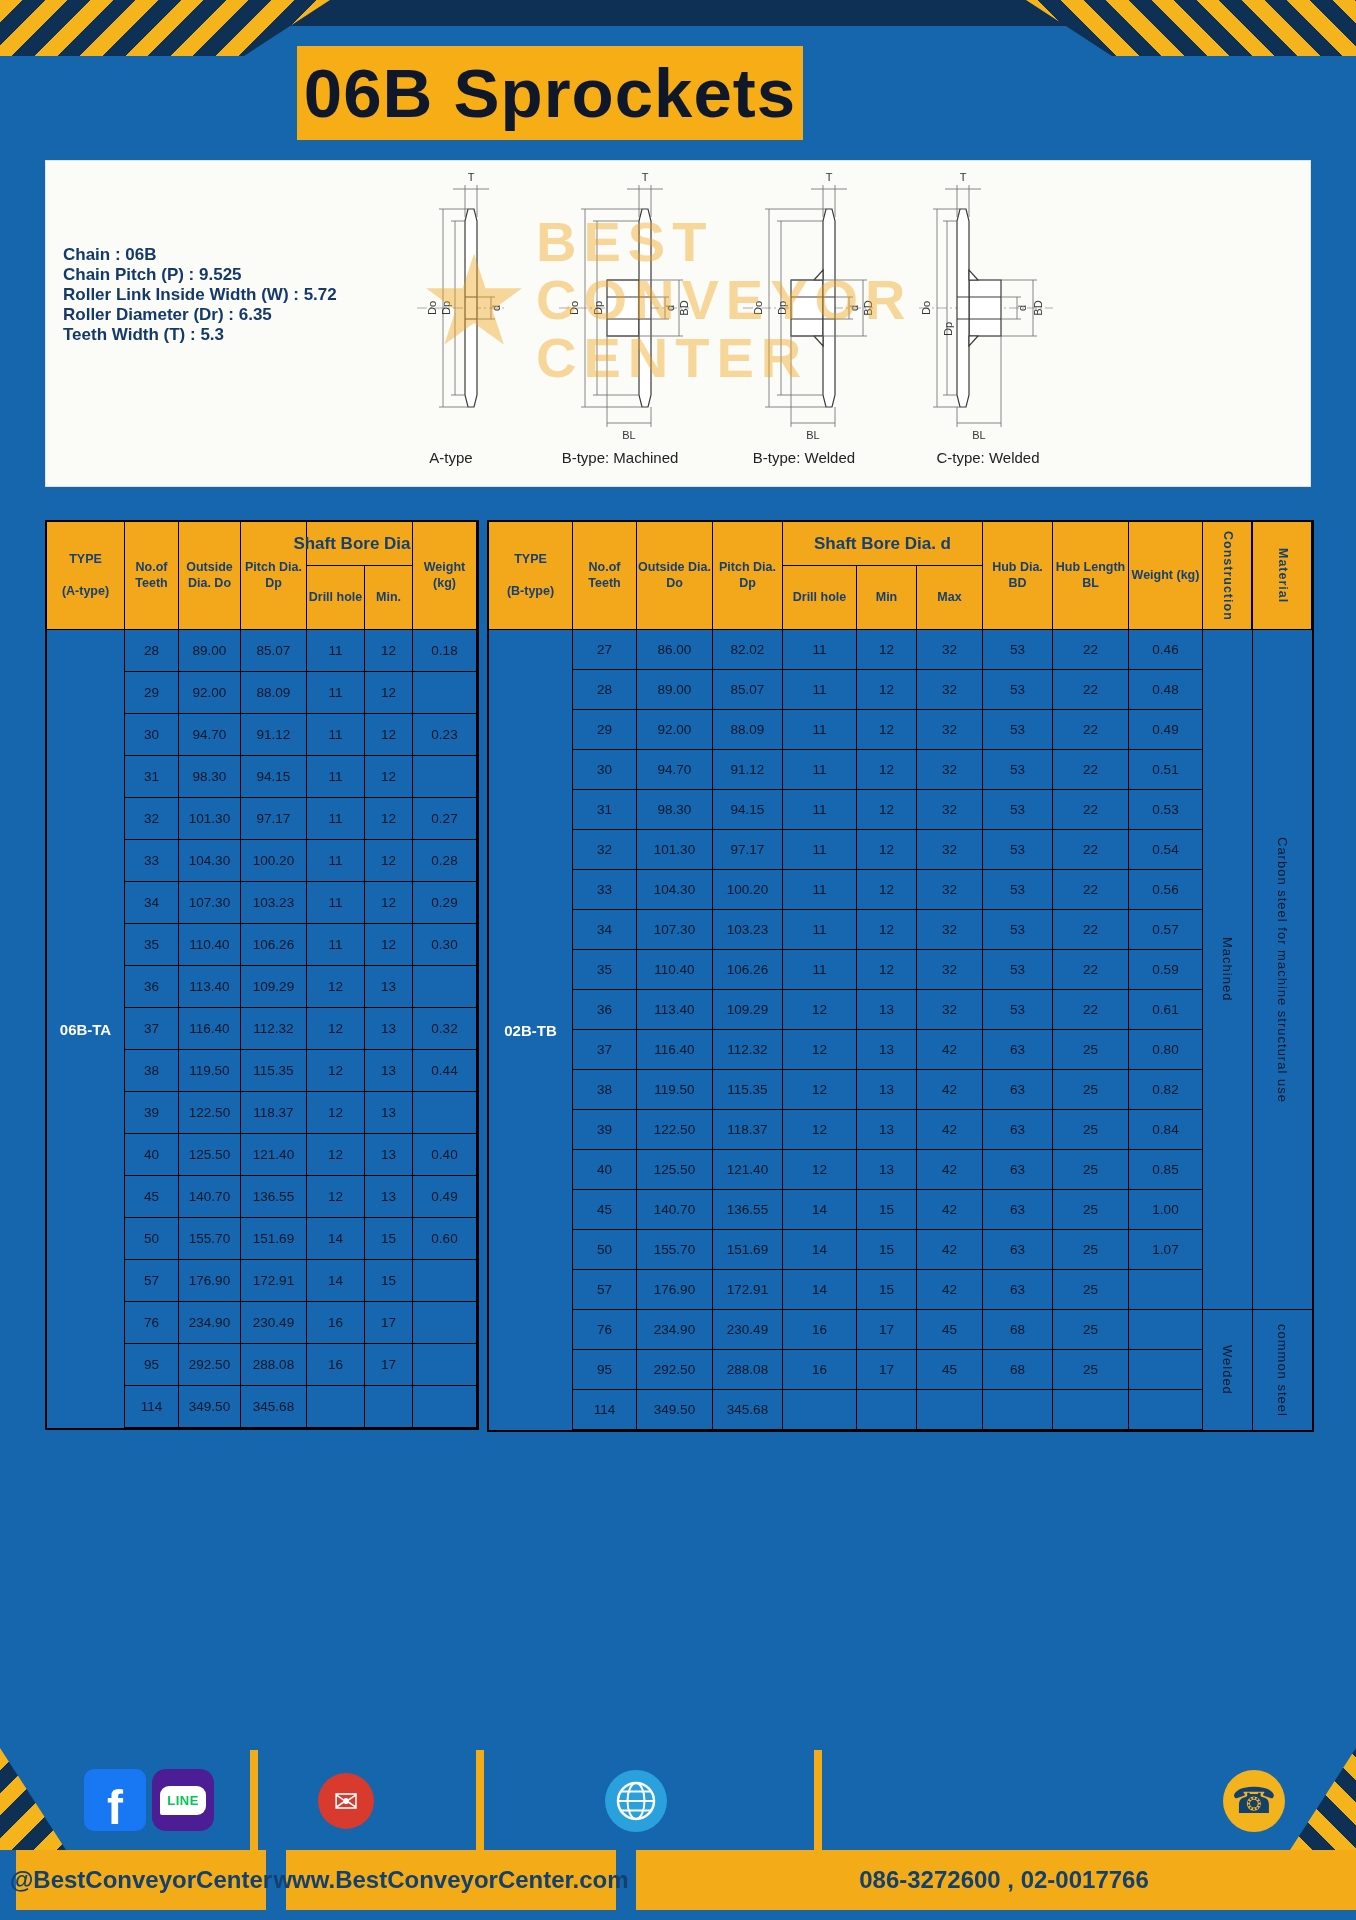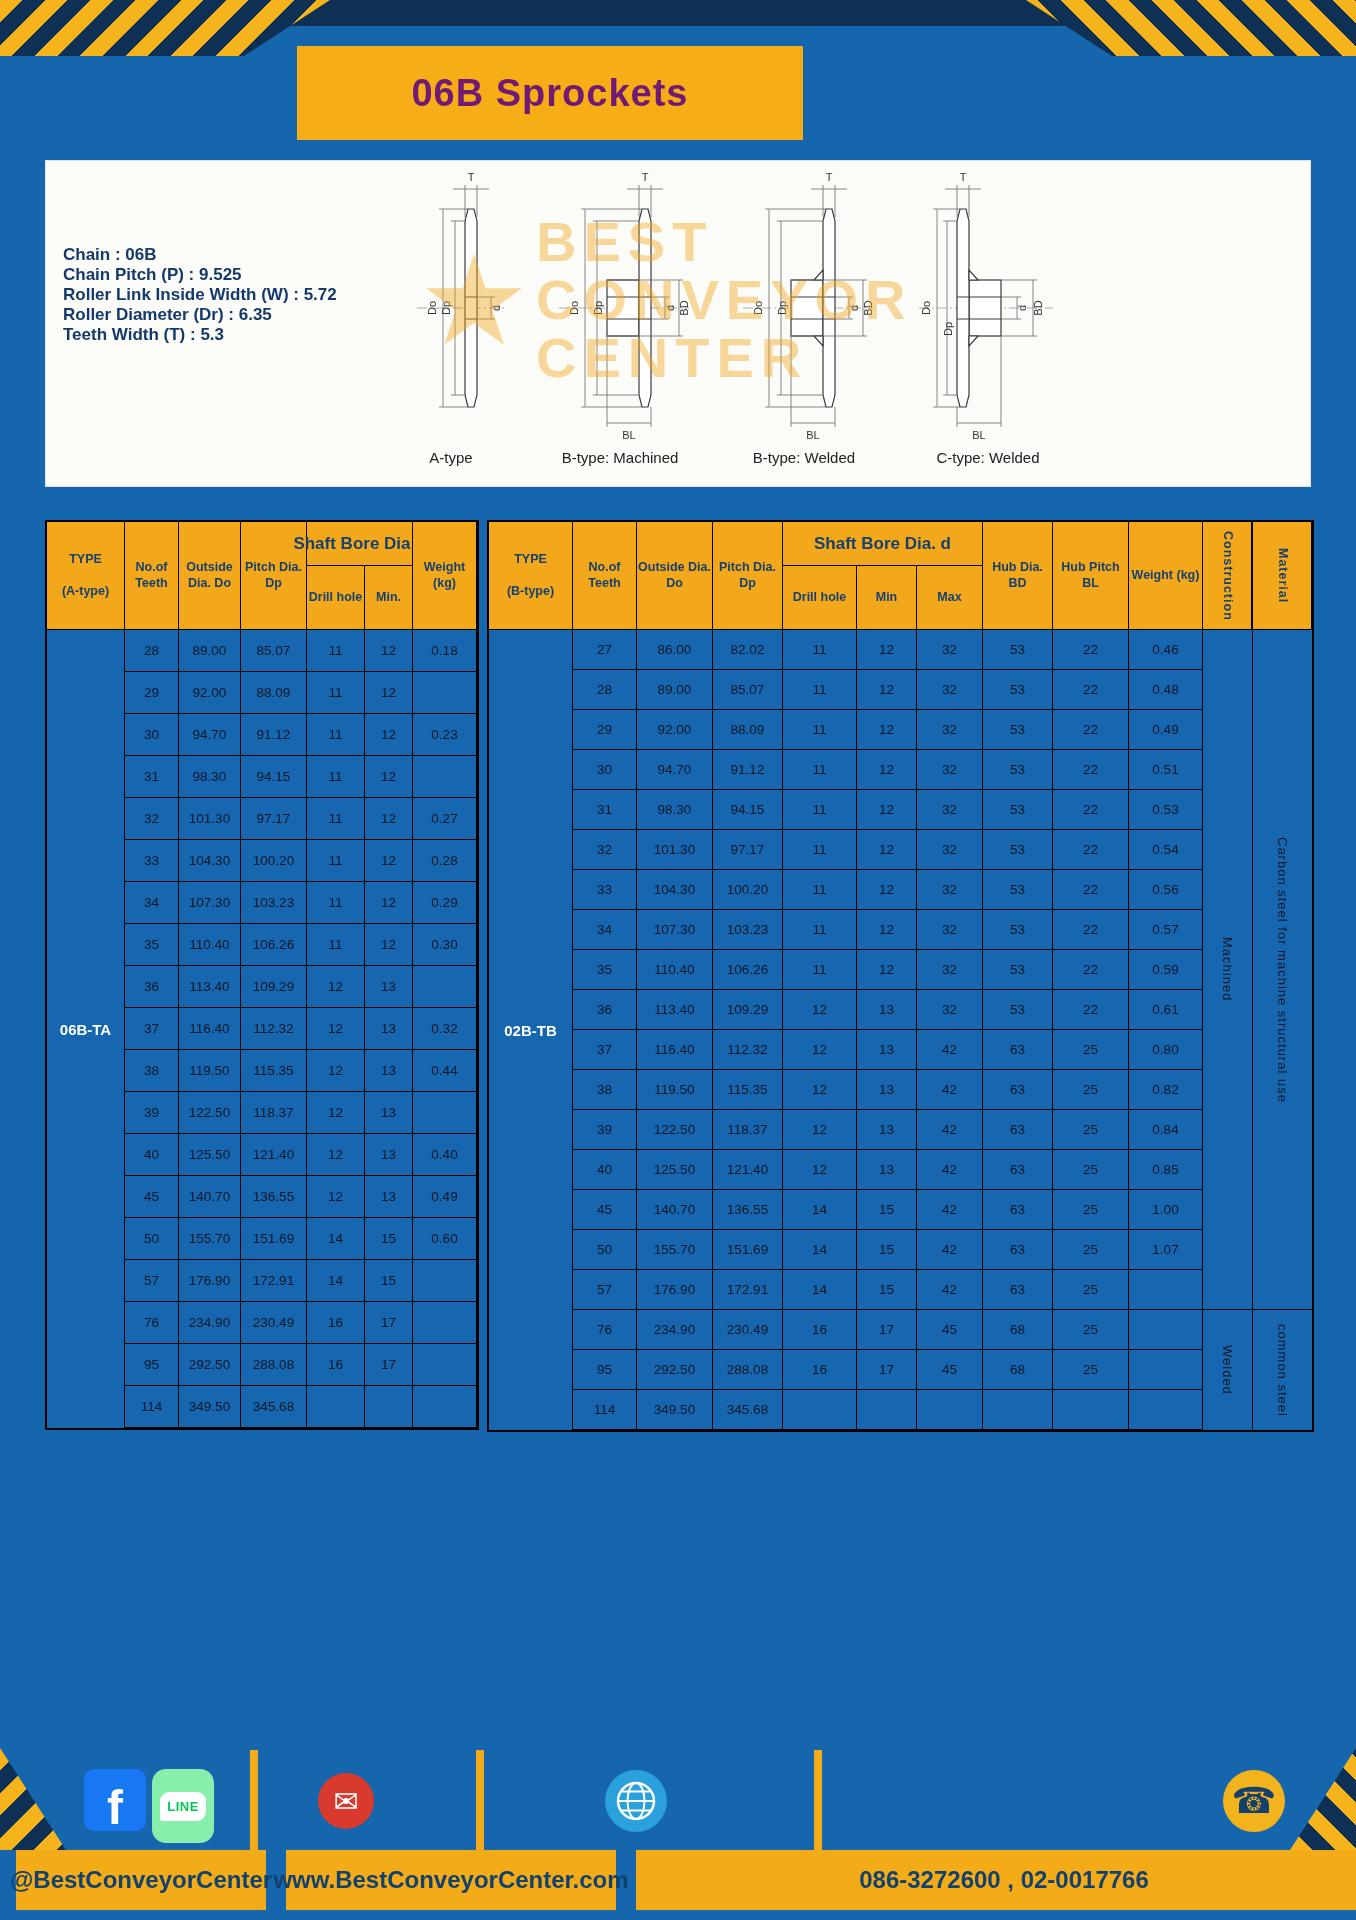--- a/index.html
+++ b/index.html
@@ -10,21 +10,21 @@
   
   .top-strip{position:absolute;top:0;left:0;width:100%;height:26px;background:#0e3055}
   .hazard{position:absolute;background:repeating-linear-gradient(135deg,#f5b41c 0 16px,#0e3055 16px 32px)}
   .hz-tl{top:0;left:0;width:330px;height:56px;clip-path:polygon(0 0,100% 0,74% 100%,0 100%)}
   .hz-tr{top:0;right:0;width:330px;height:56px;clip-path:polygon(0 0,100% 0,100% 100%,26% 100%);background:repeating-linear-gradient(45deg,#f5b41c 0 16px,#0e3055 16px 32px)}
   .hz-bl{top:1748px;left:0;width:66px;height:102px;clip-path:polygon(0 0,100% 100%,0 100%)}
   .hz-br{top:1748px;right:0;width:66px;height:102px;clip-path:polygon(100% 0,100% 100%,0 100%);background:repeating-linear-gradient(45deg,#f5b41c 0 16px,#0e3055 16px 32px)}
 
   
   .title-box{position:absolute;left:297px;top:46px;width:506px;height:94px;background:#f6ad16;display:flex;align-items:center;justify-content:center}
-  .title-box h1{font-size:38px;font-weight:bold;color:#701a75;letter-spacing:1px}
+  .title-box h1{font-size:69px;font-weight:bold;color:#0f172a;letter-spacing:1px}
 
   
   .panel{position:absolute;left:45px;top:160px;width:1266px;height:327px;background:#fbfbf7;border:1px solid #e3e3da}
   .specs{position:absolute;left:17px;top:84px;display:flex;flex-direction:column;z-index:3}
   .spec-line{font-size:17px;font-weight:bold;color:#14396b}
   .drawings{position:absolute;left:345px;top:8px;display:flex;gap:34px;align-items:flex-end;z-index:1}
   .drawing{display:flex;flex-direction:column;align-items:center}
   .dlabel{font-size:15px;color:#222;margin-top:2px}
   .dpart{fill:#ffffff;stroke:#3a3a3a;stroke-width:1.2}
   .dpart2{stroke:#3a3a3a;stroke-width:1}
@@ -58,21 +58,21 @@
   .th.vert{writing-mode:vertical-rl;height:108px;letter-spacing:1px}
   .vseg{display:flex;align-items:center;justify-content:center;writing-mode:vertical-rl;color:#0c1828;font-size:13px;border-bottom:1px solid #000;letter-spacing:1px}
   .seg-top{height:680px}
   .seg-bottom{flex:1;border-bottom:none}
 
   
   .footer-icons{position:absolute;top:1750px;left:0;width:100%;height:100px;z-index:4}
   .icon-box{position:absolute;display:flex;align-items:center;justify-content:center}
   .fb-icon{left:84px;top:19px;width:62px;height:62px;border-radius:10px;background:#1877f2;color:#fff;font-weight:bold;font-size:48px;align-items:flex-end;overflow:hidden}
   .fb-icon span{line-height:0.95}
-  .line-icon{left:152px;top:19px;width:62px;height:74px;border-radius:14px;background:#86efac}
+  .line-icon{left:152px;top:19px;width:62px;height:62px;border-radius:14px;background:#4c1d95}
   .line-bubble{background:#fff;border-radius:9px 9px 9px 2px;padding:7px 7px;color:#06c755;font-weight:bold;font-size:13px;letter-spacing:.5px}
   .mail-icon{left:318px;top:23px;width:56px;height:56px;border-radius:50%;background:#d93a2e;color:#fff;font-size:30px}
   .globe-icon{left:605px;top:20px;width:62px;height:62px;border-radius:50%;background:#2aa0dc}
   .phone-icon{left:1223px;top:20px;width:62px;height:62px;border-radius:50%;background:#f3b31d;color:#13406e;font-size:36px}
   .fsep{position:absolute;top:0;width:8px;height:100px;background:#f3ac18}
   .footer-bar{position:absolute;left:16px;top:1850px;width:1356px;height:60px;display:flex;gap:20px;z-index:4}
   .fseg{background:#f3ac18;display:flex;align-items:center;justify-content:center;font-weight:bold;font-size:24px;color:#12406f;white-space:nowrap}
 </style>
 </head>
 <body>
@@ -396,21 +396,21 @@
     <div class="tmain">
       <div class="thead">
         <div class="th" style="grid-column:1;grid-row:1/3">No.of Teeth</div>
         <div class="th" style="grid-column:2;grid-row:1/3">Outside Dia. Do</div>
         <div class="th" style="grid-column:3;grid-row:1/3">Pitch Dia. Dp</div>
         <div class="th shaft-th" style="grid-column:4/7;grid-row:1">Shaft Bore Dia. d</div>
         <div class="th" style="grid-column:4;grid-row:2">Drill hole</div>
         <div class="th" style="grid-column:5;grid-row:2">Min</div>
         <div class="th" style="grid-column:6;grid-row:2">Max</div>
         <div class="th" style="grid-column:7;grid-row:1/3">Hub Dia. BD</div>
-        <div class="th" style="grid-column:8;grid-row:1/3">Hub Pitch BL</div>
+        <div class="th" style="grid-column:8;grid-row:1/3">Hub Length BL</div>
         <div class="th" style="grid-column:9;grid-row:1/3">Weight (kg)</div>
       </div>
       <div class="tbody">
           <div class="cell">27</div>
           <div class="cell">86.00</div>
           <div class="cell">82.02</div>
           <div class="cell">11</div>
           <div class="cell">12</div>
           <div class="cell">32</div>
           <div class="cell">53</div>

